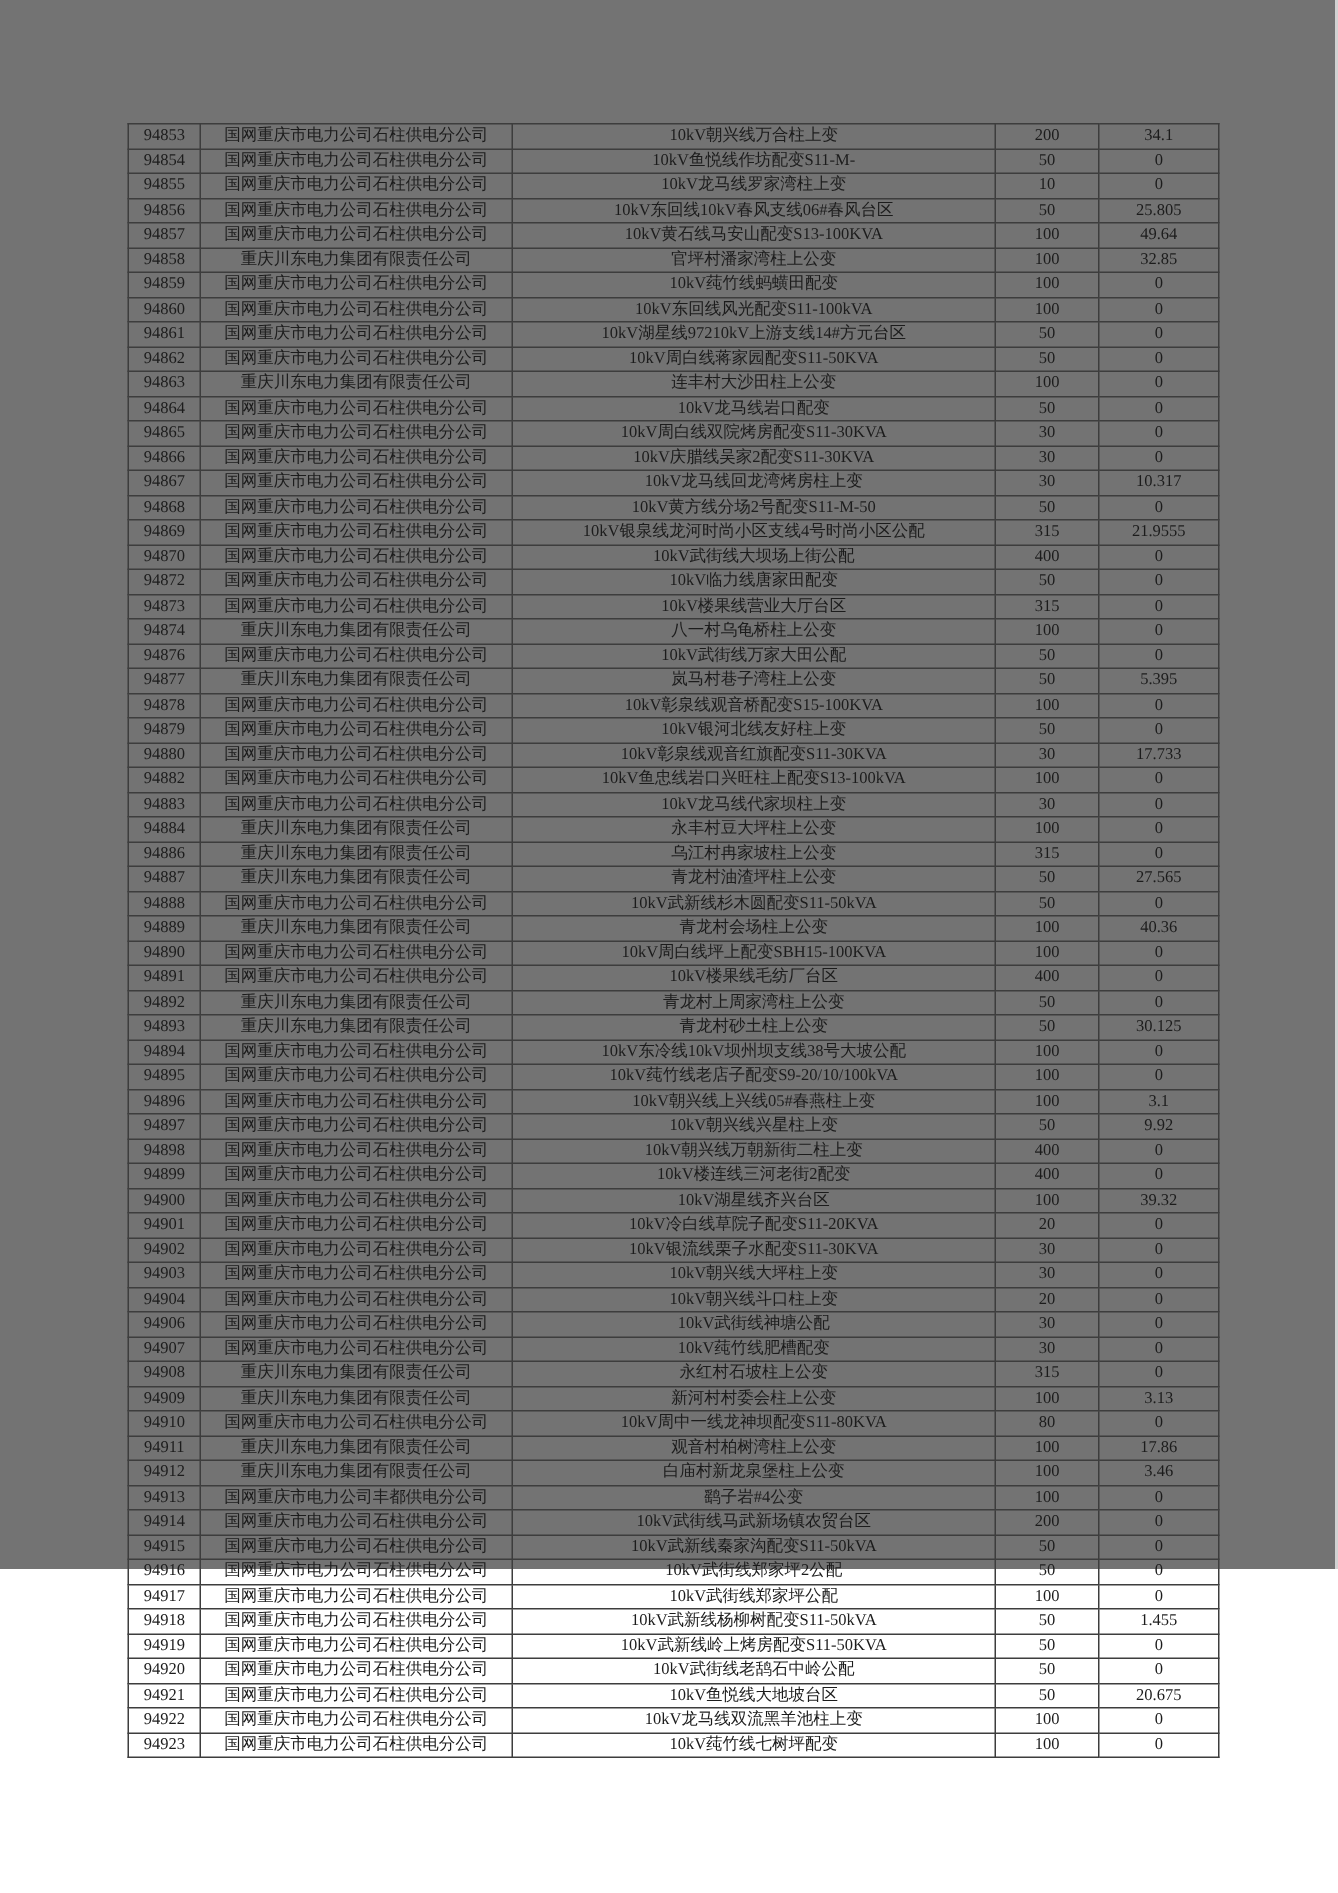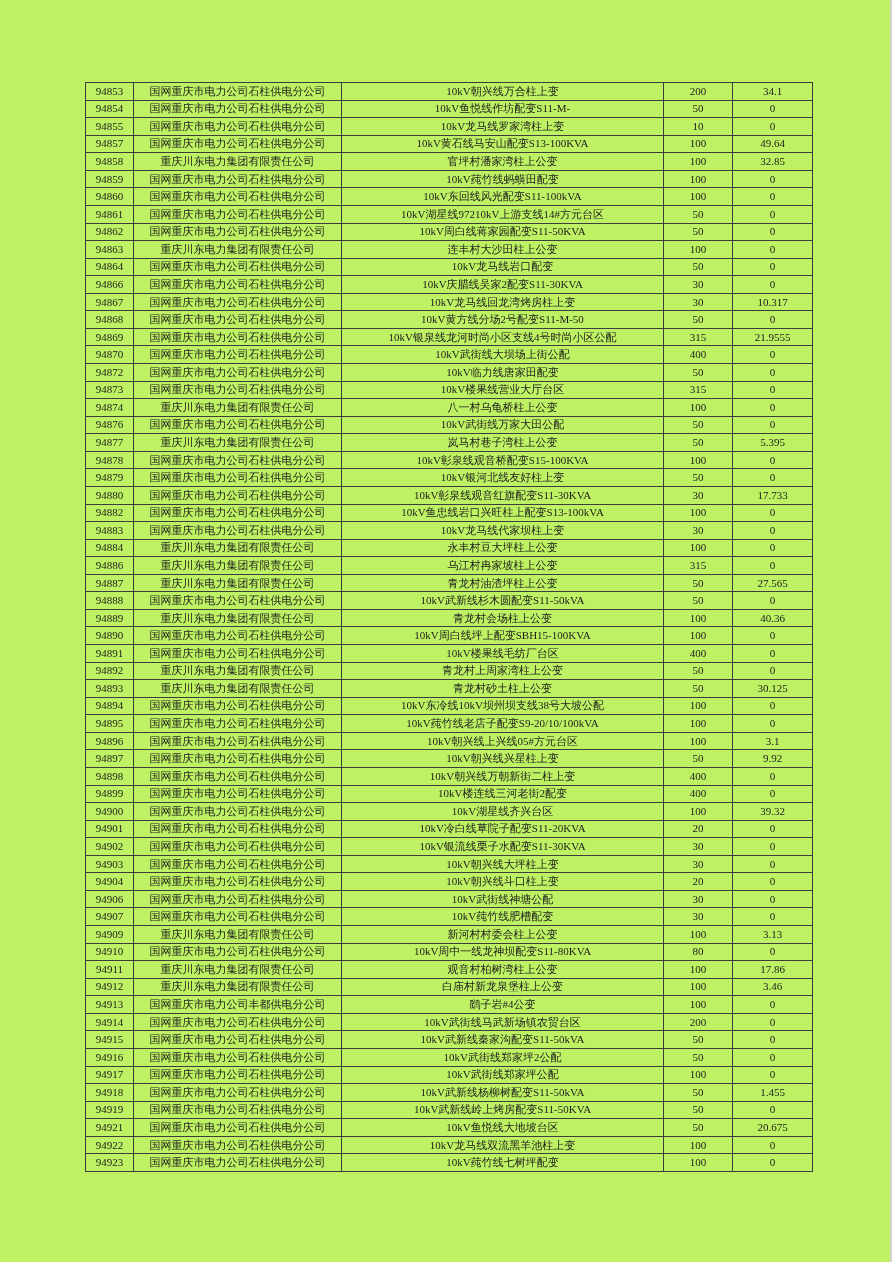--- a/index.html
+++ b/index.html
@@ -7,22 +7,22 @@
     padding: 0;
     background: #ffffff;
     width: 892px;
     height: 1262px;
     overflow: hidden;
     font-family: "Liberation Serif", "DejaVu Serif", serif;
   }
   .page {
     position: relative;
     width: 892px;
-    height: 1262px;
-    background: #bef264;
+    height: 1046px;
+    background: #737373;
   }
   .page-edge-right {
     position: absolute;
     top: 0;
     right: 0;
     width: 2px;
     height: 100%;
     background: #d2d2d2;
   }
   table.data-table {
@@ -74,20 +74,27 @@
           <td>0</td>
         </tr>
         <tr>
           <td>94855</td>
           <td>国网重庆市电力公司石柱供电分公司</td>
           <td>10kV龙马线罗家湾柱上变</td>
           <td>10</td>
           <td>0</td>
         </tr>
         <tr>
+          <td>94856</td>
+          <td>国网重庆市电力公司石柱供电分公司</td>
+          <td>10kV东回线10kV春风支线06#春风台区</td>
+          <td>50</td>
+          <td>25.805</td>
+        </tr>
+        <tr>
           <td>94857</td>
           <td>国网重庆市电力公司石柱供电分公司</td>
           <td>10kV黄石线马安山配变S13-100KVA</td>
           <td>100</td>
           <td>49.64</td>
         </tr>
         <tr>
           <td>94858</td>
           <td>重庆川东电力集团有限责任公司</td>
           <td>官坪村潘家湾柱上公变</td>
@@ -127,20 +134,27 @@
           <td>重庆川东电力集团有限责任公司</td>
           <td>连丰村大沙田柱上公变</td>
           <td>100</td>
           <td>0</td>
         </tr>
         <tr>
           <td>94864</td>
           <td>国网重庆市电力公司石柱供电分公司</td>
           <td>10kV龙马线岩口配变</td>
           <td>50</td>
+          <td>0</td>
+        </tr>
+        <tr>
+          <td>94865</td>
+          <td>国网重庆市电力公司石柱供电分公司</td>
+          <td>10kV周白线双院烤房配变S11-30KVA</td>
+          <td>30</td>
           <td>0</td>
         </tr>
         <tr>
           <td>94866</td>
           <td>国网重庆市电力公司石柱供电分公司</td>
           <td>10kV庆腊线吴家2配变S11-30KVA</td>
           <td>30</td>
           <td>0</td>
         </tr>
         <tr>
@@ -314,21 +328,21 @@
         <tr>
           <td>94895</td>
           <td>国网重庆市电力公司石柱供电分公司</td>
           <td>10kV莼竹线老店子配变S9-20/10/100kVA</td>
           <td>100</td>
           <td>0</td>
         </tr>
         <tr>
           <td>94896</td>
           <td>国网重庆市电力公司石柱供电分公司</td>
-          <td>10kV朝兴线上兴线05#方元台区</td>
+          <td>10kV朝兴线上兴线05#春燕柱上变</td>
           <td>100</td>
           <td>3.1</td>
         </tr>
         <tr>
           <td>94897</td>
           <td>国网重庆市电力公司石柱供电分公司</td>
           <td>10kV朝兴线兴星柱上变</td>
           <td>50</td>
           <td>9.92</td>
         </tr>
@@ -386,20 +400,27 @@
           <td>国网重庆市电力公司石柱供电分公司</td>
           <td>10kV武街线神塘公配</td>
           <td>30</td>
           <td>0</td>
         </tr>
         <tr>
           <td>94907</td>
           <td>国网重庆市电力公司石柱供电分公司</td>
           <td>10kV莼竹线肥槽配变</td>
           <td>30</td>
+          <td>0</td>
+        </tr>
+        <tr>
+          <td>94908</td>
+          <td>重庆川东电力集团有限责任公司</td>
+          <td>永红村石坡柱上公变</td>
+          <td>315</td>
           <td>0</td>
         </tr>
         <tr>
           <td>94909</td>
           <td>重庆川东电力集团有限责任公司</td>
           <td>新河村村委会柱上公变</td>
           <td>100</td>
           <td>3.13</td>
         </tr>
         <tr>
@@ -462,20 +483,27 @@
           <td>94918</td>
           <td>国网重庆市电力公司石柱供电分公司</td>
           <td>10kV武新线杨柳树配变S11-50kVA</td>
           <td>50</td>
           <td>1.455</td>
         </tr>
         <tr>
           <td>94919</td>
           <td>国网重庆市电力公司石柱供电分公司</td>
           <td>10kV武新线岭上烤房配变S11-50KVA</td>
+          <td>50</td>
+          <td>0</td>
+        </tr>
+        <tr>
+          <td>94920</td>
+          <td>国网重庆市电力公司石柱供电分公司</td>
+          <td>10kV武街线老鸹石中岭公配</td>
           <td>50</td>
           <td>0</td>
         </tr>
         <tr>
           <td>94921</td>
           <td>国网重庆市电力公司石柱供电分公司</td>
           <td>10kV鱼悦线大地坡台区</td>
           <td>50</td>
           <td>20.675</td>
         </tr>

